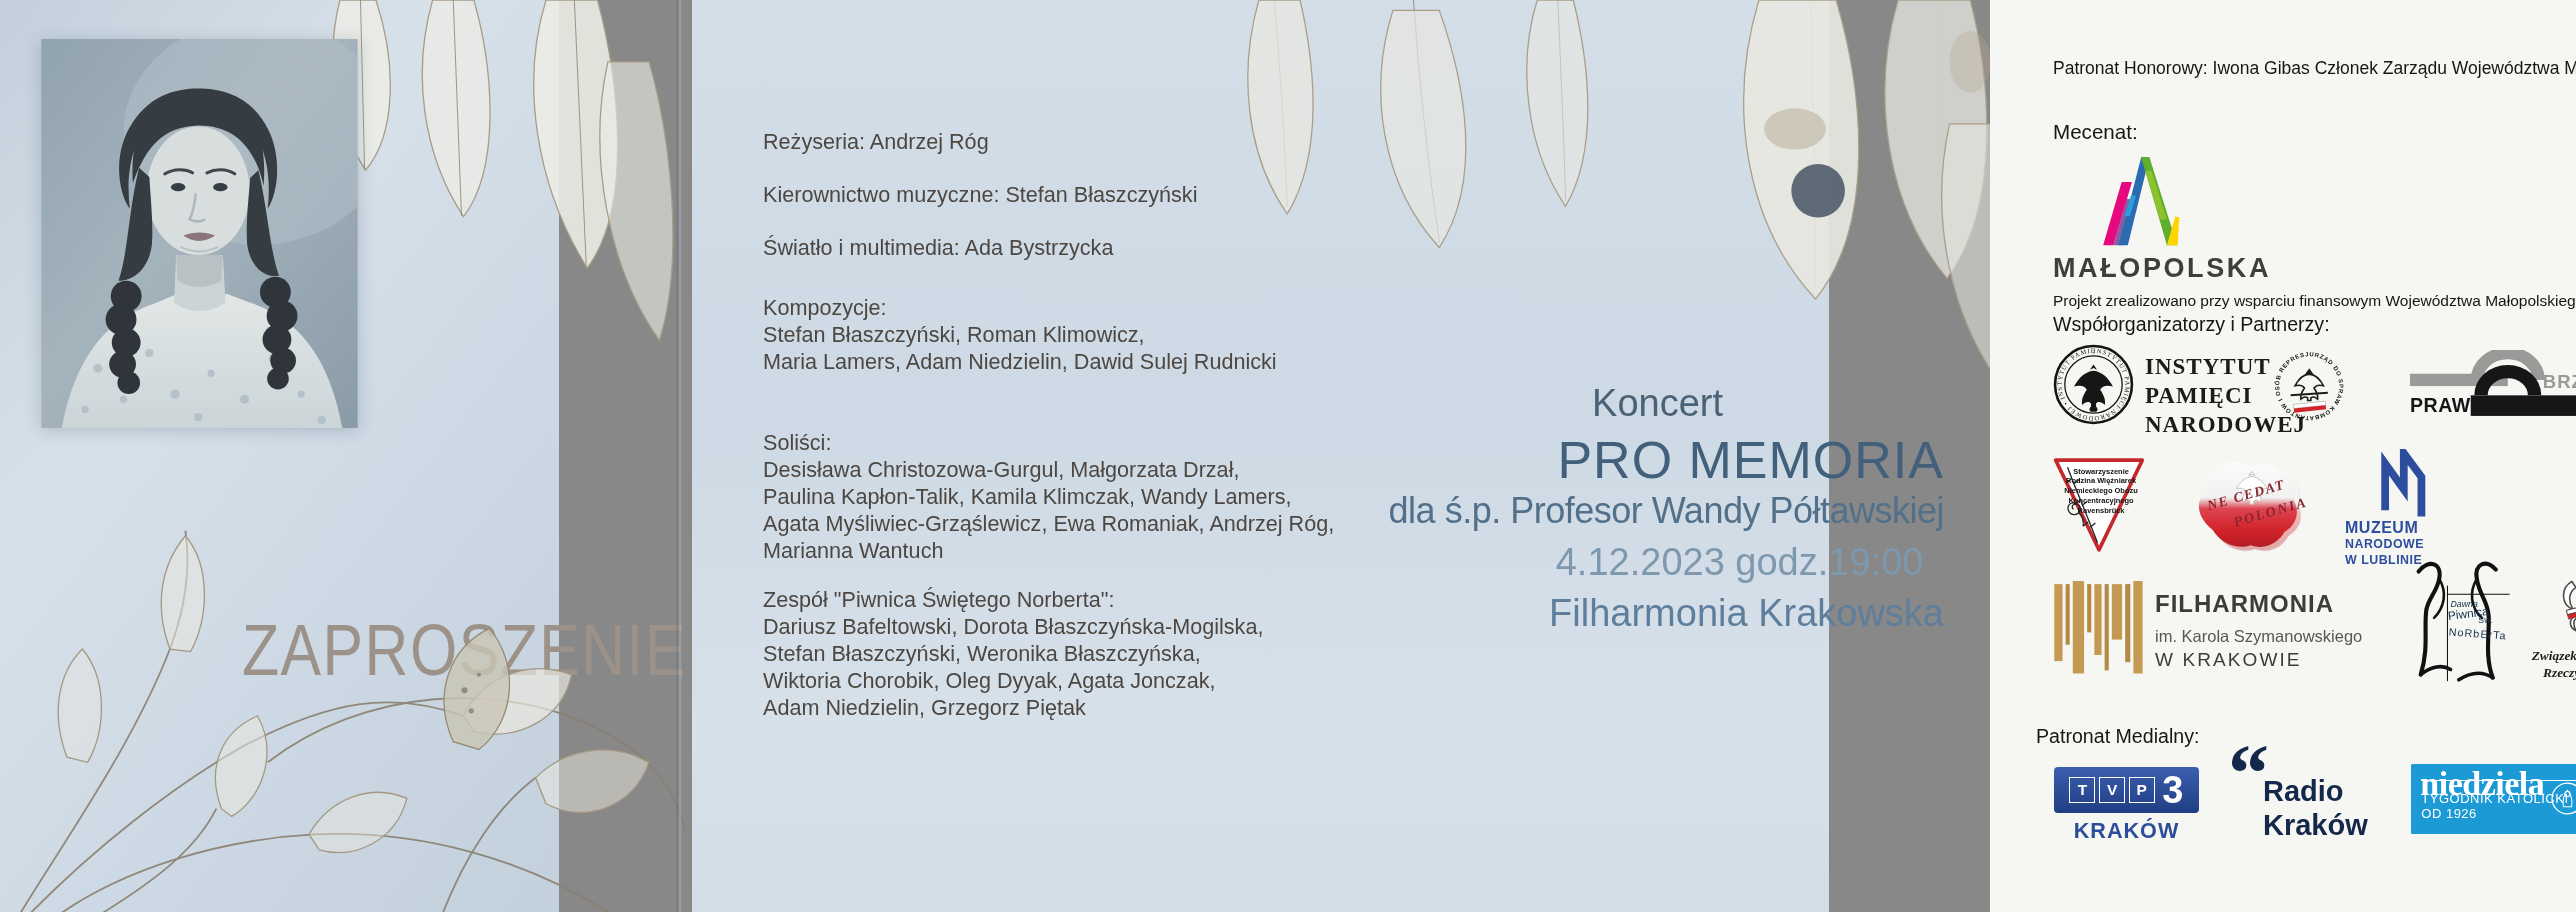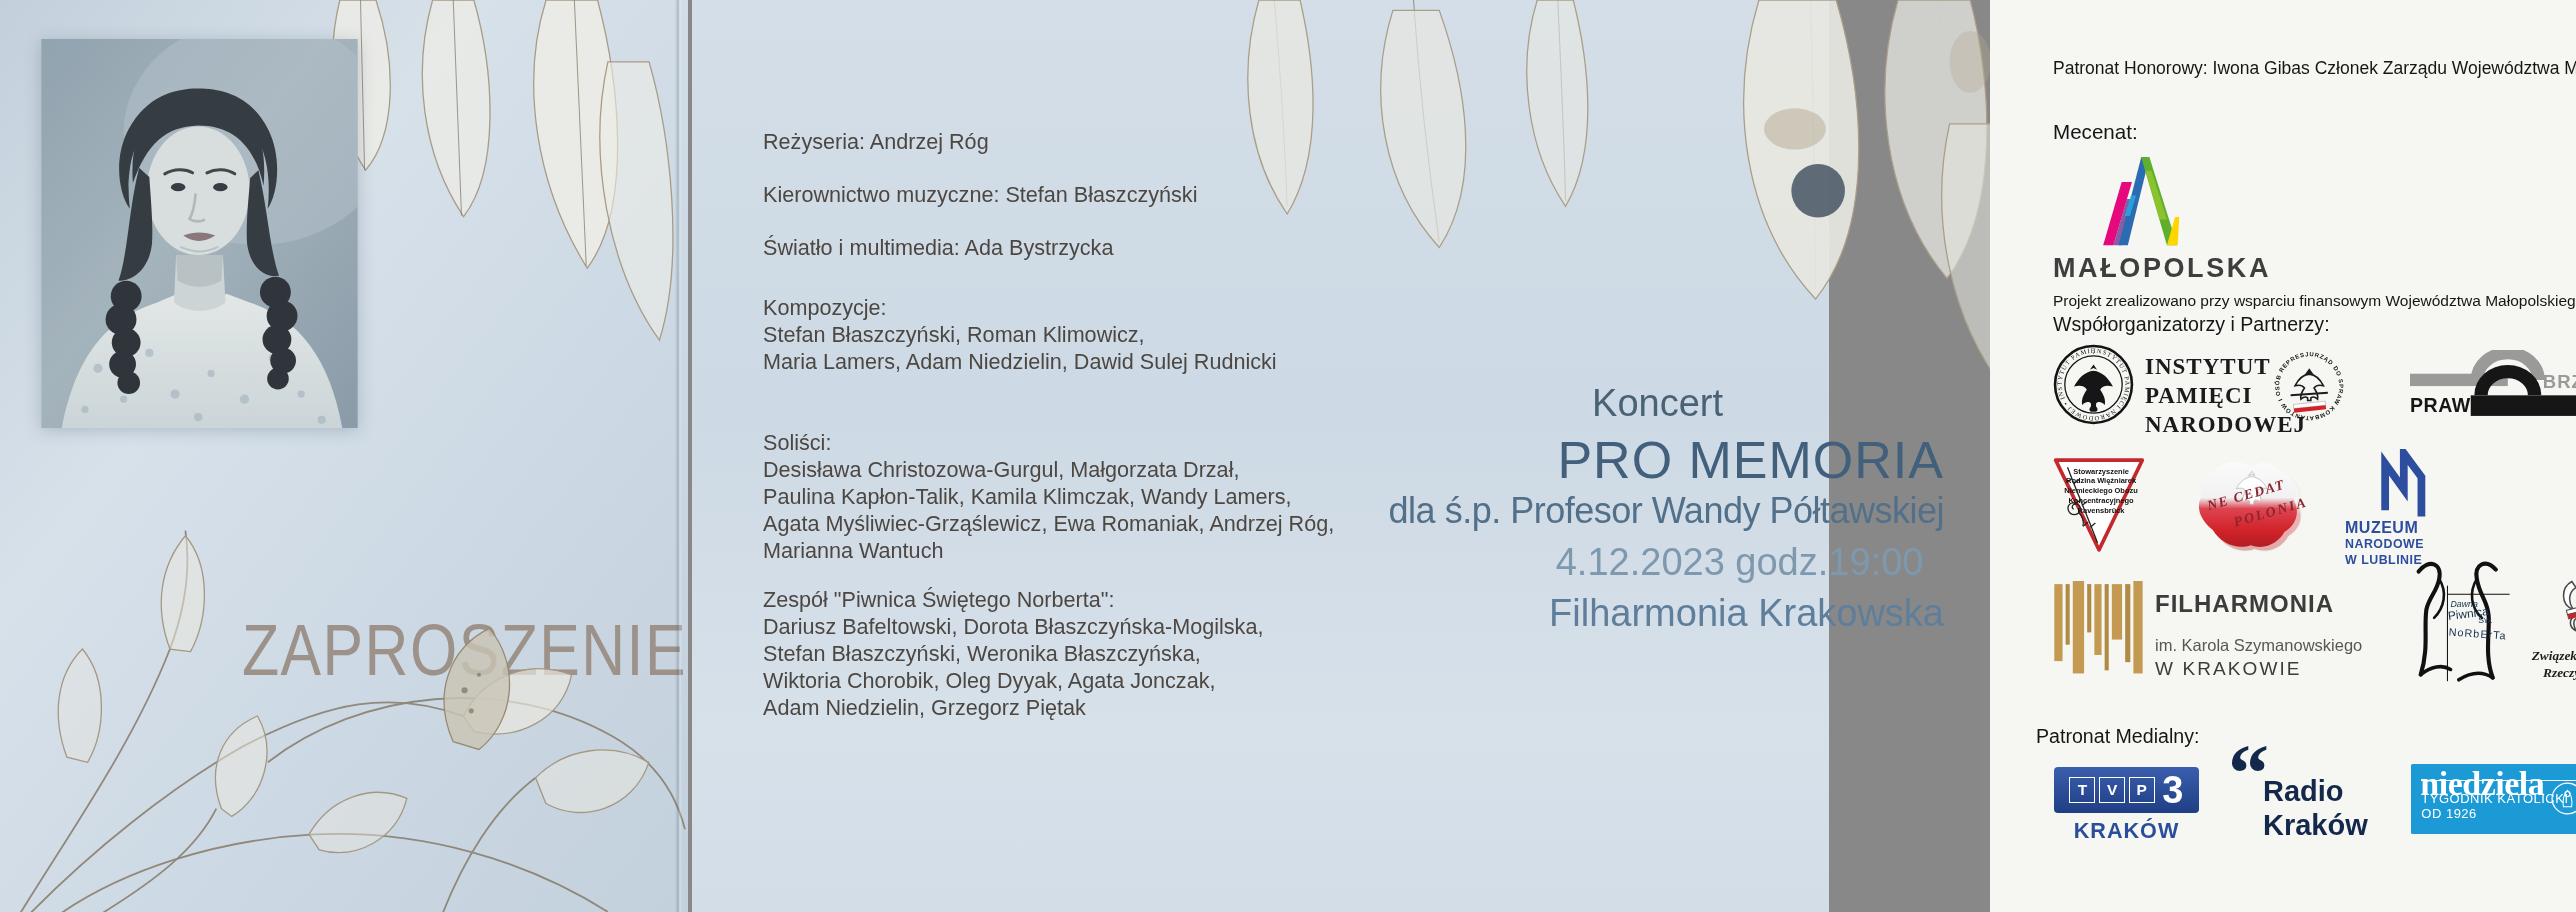--- a/index.html
+++ b/index.html
@@ -1,20 +1,20 @@
 <!DOCTYPE html>
 <html style="font-size:8.2px"><head>
 <meta charset="utf-8">
 <style>
   html,body{margin:0;padding:0;background:#888;}
   .poster{position:relative;width:2653px;height:913px;overflow:hidden;
           font-family:"Liberation Sans",sans-serif;-webkit-font-smoothing:antialiased;}
   .panel{position:absolute;top:0;height:913px;}
   
-  .panel-left{left:0;width:688px;
+  .panel-left{left:0;width:559px;
     background:linear-gradient(128deg,#c3d0db 0%,#d7e1ea 34%,#cdd9e4 62%,#c3d1dd 100%);}
   .photo{position:absolute;left:41px;top:39px;width:317px;height:389px;
          box-shadow:0 3.1px 15.5px rgba(50,70,90,.25);overflow:hidden;}
   .zaproszenie{position:absolute;left:242px;top:608px;font-size:62px;letter-spacing:1.5px;
          color:#9c9289;transform:scale(.98,1.18);transform-origin:left top;white-space:nowrap;}
   .fold{position:absolute;top:0;height:913px;width:7.2px;pointer-events:none;}
   .fold-1{left:675px;background:linear-gradient(90deg,rgba(70,90,110,0) 0%,rgba(70,90,110,.28) 45%,rgba(255,255,255,.25) 70%,rgba(70,90,110,0) 100%);}
   .fold-2{left:1346px;background:linear-gradient(90deg,rgba(70,90,110,0),rgba(70,90,110,.07),rgba(70,90,110,0));}
   
   .panel-middle{left:692px;width:1137px;
@@ -365,21 +365,21 @@
         <rect x="66" y="8" width="8" height="94" fill="#b18a45"></rect>
         <rect x="80" y="8" width="14" height="138" fill="#c49a52"></rect>
         <rect x="100" y="8" width="8" height="168" fill="#b18a45"></rect>
         <rect x="114" y="8" width="20" height="108" fill="#c49a52"></rect>
         <rect x="140" y="8" width="10" height="152" fill="#b18a45"></rect>
         <rect x="156" y="2" width="18" height="180" fill="#c49a52"></rect>
       </g>
     </svg>
     <div class="rp" style="left:165px;top:590px">
       <div class="fil-t1">FILHARMONIA</div>
-      <div class="fil-t2" style="margin-top:18px">im. Karola Szymanowskiego</div>
+      <div class="fil-t2" style="margin-top:9px">im. Karola Szymanowskiego</div>
       <div class="fil-t3" style="margin-top:3.1px">W KRAKOWIE</div>
     </div>
 
     <svg class="rp" style="left:407px;top:555px" width="121" height="129" viewBox="0 0 235 250">
       <g stroke="#111" fill="none" stroke-linecap="round">
         <path stroke-width="8" d="M42 32 C62 6 88 16 82 46 C77 72 62 82 57 106 C52 142 62 182 46 232"></path>
         <path stroke-width="5" d="M82 46 C98 72 92 102 72 122"></path>
         <path stroke-width="7" d="M46 232 C66 216 88 212 104 222"></path>
         <path stroke-width="8" d="M192 28 C172 6 150 18 155 46 C160 78 176 88 178 118 C180 152 170 196 186 238"></path>
         <path stroke-width="5" d="M155 46 C139 72 144 104 165 122"></path>

